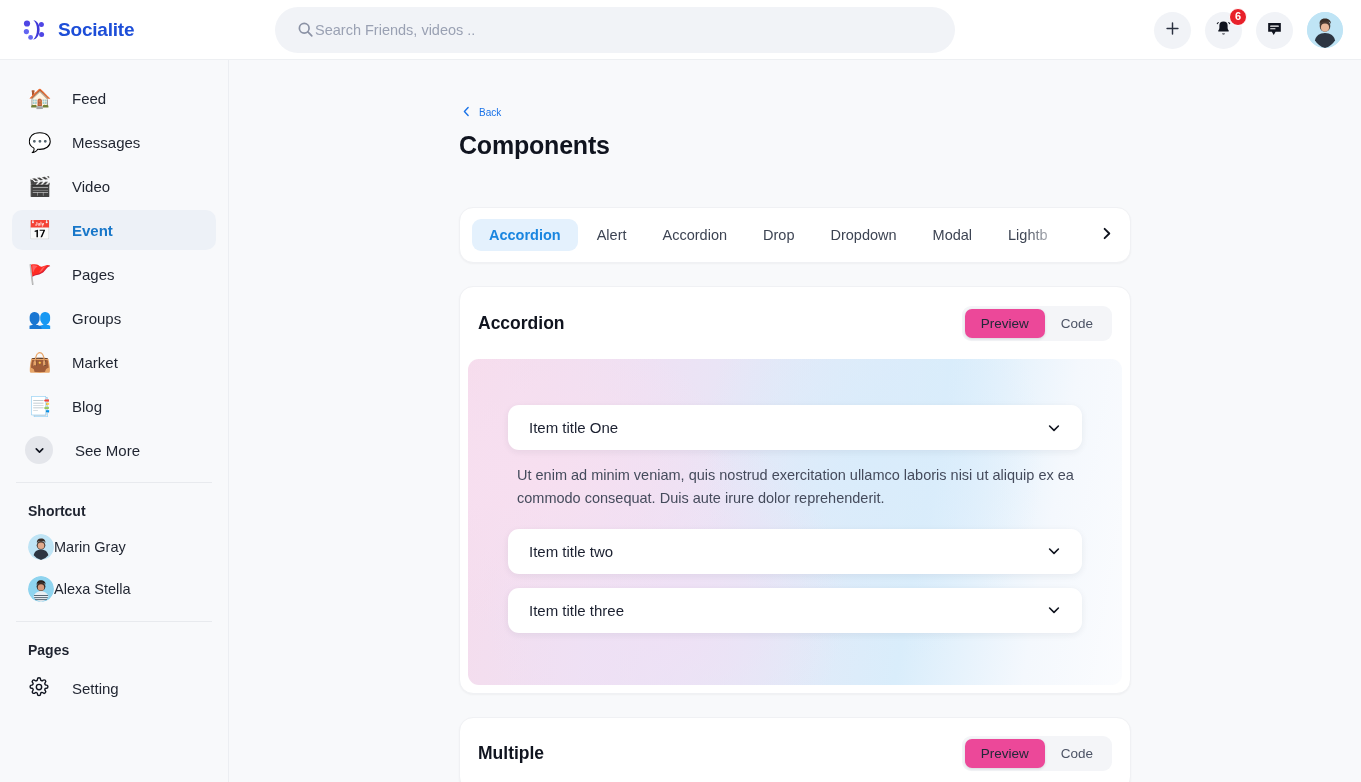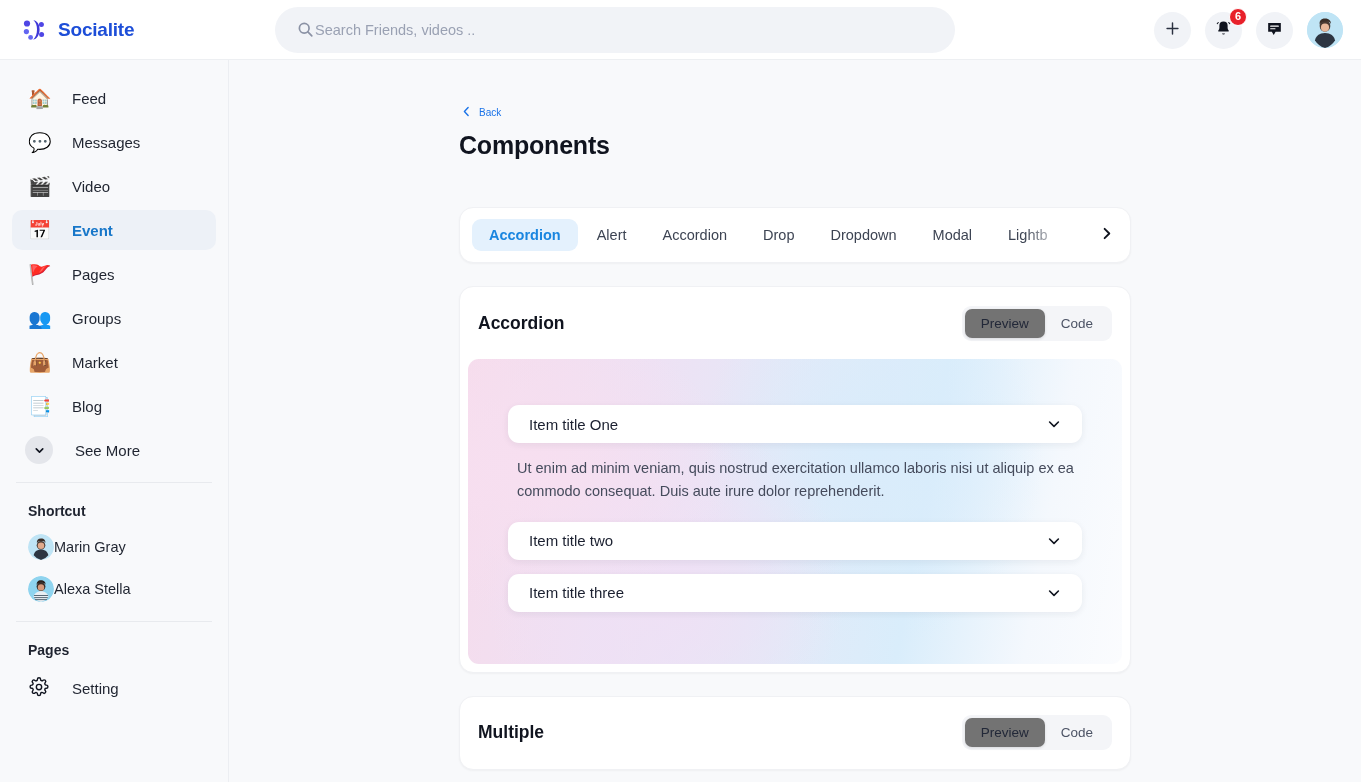--- a/index.html
+++ b/index.html
@@ -186,38 +186,38 @@
   .comp-name { font-size: 17.5px; font-weight: bold; color: #10141f; }
   .seg {
     display: flex; align-items: center;
     background: #f4f5f8; border-radius: 9px; padding: 3px;
   }
   .seg-btn {
     padding: 7px 16px; border-radius: 7px;
     font-size: 13.5px; color: #4c5365; cursor: pointer; white-space: nowrap;
   }
   .seg-btn.active {
-    background: #737373; color: #222838;
+    background: #ec4899; color: #222838;
     box-shadow: 0 1px 3px rgba(16,20,31,.13);
   }
 
   .preview-pane {
     margin: 0 8px 8px 8px;
     border-radius: 11px;
     padding: 46px 40px 52px 40px;
     background:
       radial-gradient(ellipse 55% 80% at 8% 35%, #f7dff0 0%, rgba(247,223,240,0) 60%),
       radial-gradient(ellipse 45% 90% at 30% 75%, #efe0f5 0%, rgba(239,224,245,0) 62%),
       radial-gradient(ellipse 40% 100% at 62% 30%, #d9ecfb 0%, rgba(217,236,251,0) 65%),
       linear-gradient(100deg, #f6dcec 0%, #eee1f4 26%, #e2eaf8 52%, #d9edfb 68%, #f4f8fd 86%, #fbfcfe 100%);
   }
   .acc-item {
     background: #fff;
     border-radius: 11px;
-    height: 38px;
+    height: 45px;
     display: flex; align-items: center; justify-content: space-between;
     padding: 0 20px 0 21px;
     box-shadow: 0 2px 7px rgba(31,36,58,.07);
     cursor: pointer;
   }
   .acc-title { font-size: 15px; color: #1b2030; }
   .acc-body {
     font-size: 14.5px; line-height: 1.62; color: #454b5c;
     padding: 14px 8px 18px 9px;
   }

